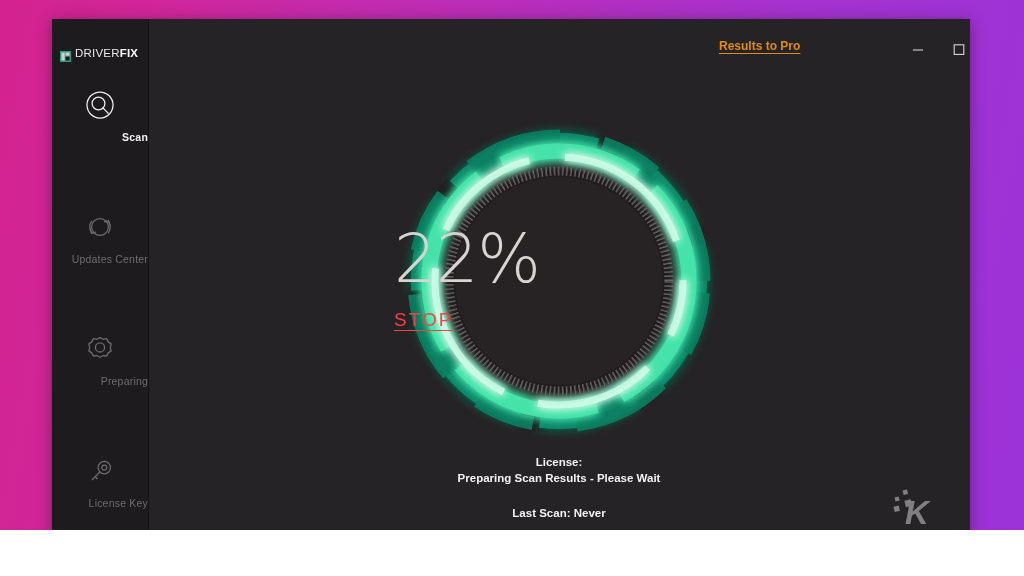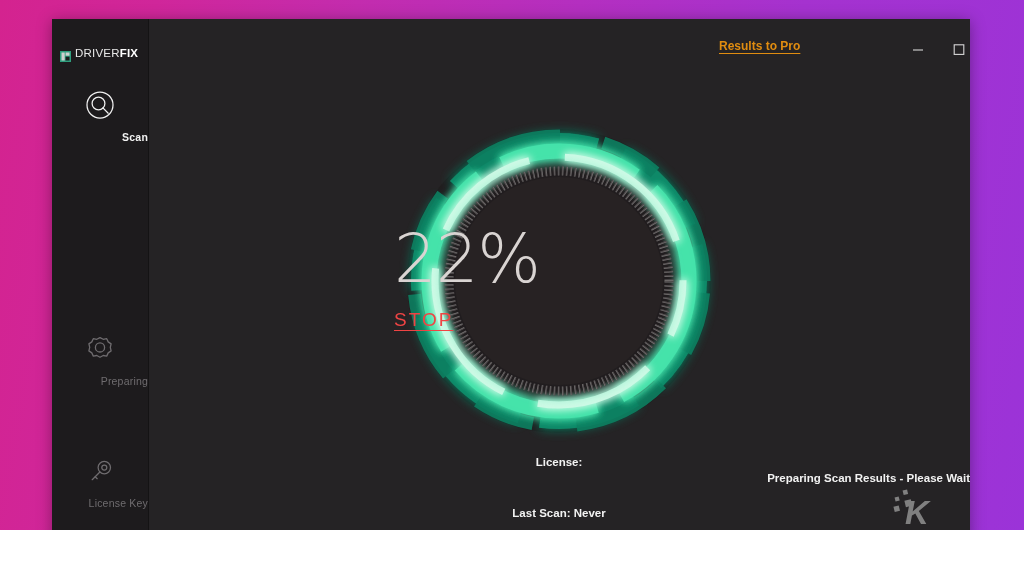--- a/index.html
+++ b/index.html
@@ -183,21 +183,20 @@
   }
   #status .line1 {
     font-size: 11.5px;
     font-weight: 700;
     line-height: 16px;
   }
   #status .line2 {
     font-size: 11.5px;
     font-weight: 600;
     line-height: 16px;
-    text-align: right;
   }
   #status .line3 {
     margin-top: 19px;
     font-size: 11.5px;
     font-weight: 700;
     line-height: 16px;
   }
 
   
   #watermark {
@@ -234,20 +233,32 @@
         <span class="nav-icon">
           <svg width="32" height="32" viewBox="0 0 32 32" fill="none" stroke="currentColor" stroke-width="1.25" stroke-linecap="round">
             <circle cx="16" cy="16" r="13"></circle>
             <circle cx="14.5" cy="14.5" r="6.4"></circle>
             <line x1="18.9" x2="24.2" y1="18.9" y2="24.2"></line>
           </svg>
         </span>
         <span class="nav-label">Scan</span>
       </div>
 
+      <div class="nav-item" style="top:192px">
+        <span class="nav-icon">
+          <svg width="32" height="32" viewBox="0 0 32 32" fill="none" stroke="currentColor" stroke-width="1.25" stroke-linecap="round">
+            <circle cx="16" cy="16" r="8.4"></circle>
+            <path d="M7.6 10.2 A10.8 10.8 0 0 0 7.6 21.8"></path>
+            <path d="M24.4 21.8 A10.8 10.8 0 0 0 24.4 10.2"></path>
+            <polyline points="6.2,18.1 7.6,22.4 11.6,21.2"></polyline>
+            <polyline points="25.8,13.9 24.4,9.6 20.4,10.8"></polyline>
+          </svg>
+        </span>
+        <span class="nav-label">Updates Center</span>
+      </div>
 
       <div class="nav-item" style="top:314px">
         <span class="nav-icon">
           <svg width="32" height="32" viewBox="0 0 32 32" fill="none" stroke="currentColor" stroke-width="1.3" stroke-linejoin="round">
             <path d="M16 4.6 19.2 6.3 22.7 5.7 24.2 8.9 27.1 10.9 26.3 14.4 27.1 17.9
                      24.2 19.9 22.7 23.1 19.2 22.5 16 24.2 12.8 22.5 9.3 23.1 7.8 19.9
                      4.9 17.9 5.7 14.4 4.9 10.9 7.8 8.9 9.3 5.7 12.8 6.3 Z"></path>
             <circle cx="16" cy="14.4" r="4.6"></circle>
           </svg>
         </span>

